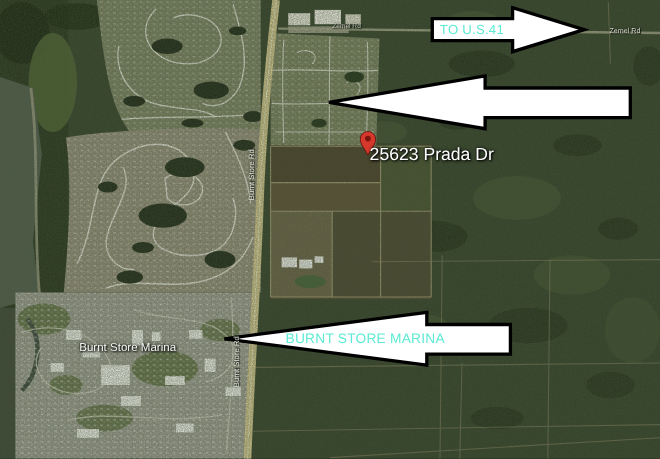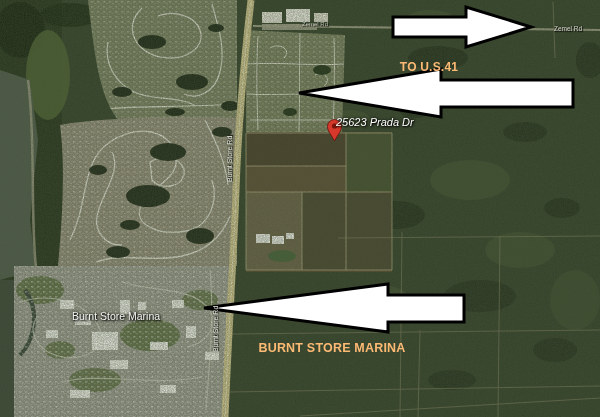--- a/index.html
+++ b/index.html
@@ -5,41 +5,41 @@
   html,body{margin:0;padding:0;background:#222;}
   .shot{
     position:relative;width:600px;height:417px;overflow:hidden;
     font-family:"Liberation Sans",sans-serif;
     background:#33402a;
   }
   .shot svg{position:absolute;left:0;top:0;}
   .lbl{position:absolute;white-space:nowrap;pointer-events:none;}
   .arrowtxt{
     display:flex;align-items:center;justify-content:center;
-    font-weight:bold;color:#fdba74;letter-spacing:.2px;margin-top:40px;
+    font-weight:normal;color:#5eead4;letter-spacing:.2px;
   }
   .maptxt{
     color:#fff;
     text-shadow:1px 1px 2px #000,0 0 3px #000;
   }
   .smalltxt{
     color:#d8dbce;
     text-shadow:0 0 2px #10160d,1px 1px 1px #000;
   }
   .vlabel{
     position:absolute;white-space:nowrap;pointer-events:none;
     transform:rotate(-90deg);transform-origin:0 0;
     color:#eceee4;font-size:7px;
     text-shadow:0 0 2px #1c241a,1px 1px 1px #000;
     opacity:.9;
   }
   #lbl-us41{left:391px;top:16px;width:76px;height:21px;font-size:12px;}
   #lbl-village{left:318px;top:82px;width:250px;height:22px;font-size:12.5px;}
   #lbl-marina-arrow{left:243px;top:297px;width:178px;height:22px;font-size:12.5px;}
-  #lbl-address{left:336px;top:116px;font-size:11px;font-style:italic;}
+  #lbl-address{left:336px;top:132px;font-size:16px;}
   #lbl-marina-map{left:72px;top:310px;font-size:10.5px;color:#f2f4ef;}
   #lbl-zemel-right{left:554px;top:25px;font-size:6.5px;}
   #lbl-zemel-west{left:302px;top:21px;font-size:6px;opacity:.8;}
   #lbl-bsr-north{left:226px;top:182px;}
   #lbl-bsr-south{left:212px;top:352px;}
 </style>
 </head>
 <body>
 
 <div class="shot">

